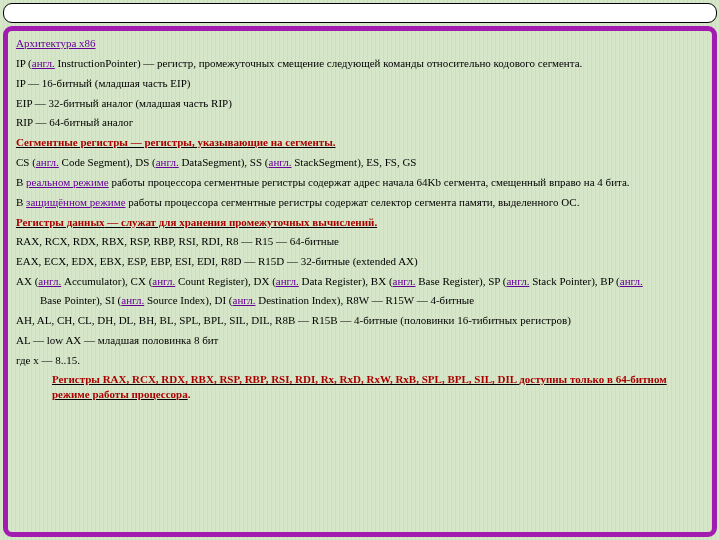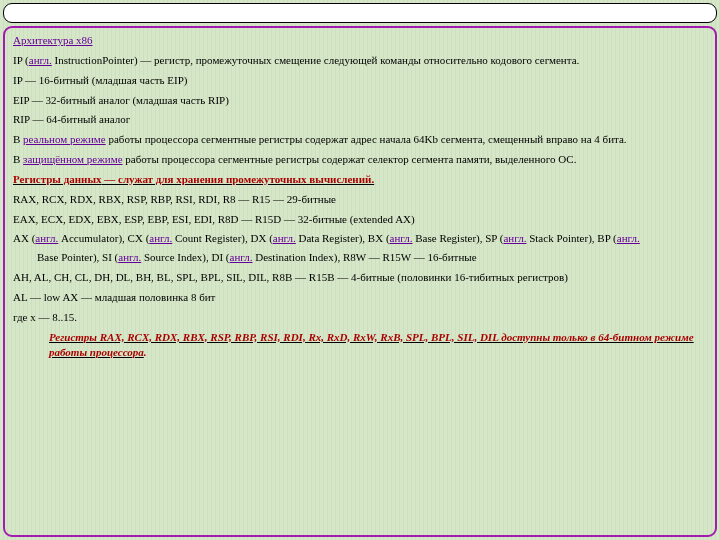--- a/index.html
+++ b/index.html
@@ -28,21 +28,21 @@
   }
   .tab-bar {
     background: #fff;
     border: 1px solid #000;
     border-radius: 9px;
     height: 18px;
     margin-bottom: 3px;
   }
   .outer-box {
     background: transparent;
-    border: 2px solid #a21caf;
+    border: 5px solid #a21caf;
     border-radius: 9px;
     padding: 5px 8px 8px 8px;
     height: calc(540px - 18px - 3px - 6px - 2px);
     box-sizing: border-box;
   }
   p { margin: 0 0 5px 0; }
   .title {
     color: #660099;
     text-decoration: underline;
     font-weight: normal;
@@ -54,21 +54,20 @@
   }
   .red-head {
     color: #aa0000;
     font-weight: bold;
     text-decoration: underline;
     text-decoration-color: #000;
   }
   .red-note {
     color: #aa0000;
     font-weight: bold;
-    font-style: italic;
   }
   .indent {
     padding-left: 24px;
     margin-top: -1px;
   }
   .note-block {
     padding-left: 36px;
     margin-top: 3px;
   }
 </style>
@@ -82,43 +81,49 @@
   <p><span class="title">Архитектура x86</span></p>
 
   <p>
     <span>IP (</span><span class="link">англ.</span><span> InstructionPointer) — регистр, промежуточных смещение следующей команды относительно кодового сегмента.</span>
   </p>
 
   <p>IP — 16-битный (младшая часть EIP)</p>
   <p>EIP — 32-битный аналог (младшая часть RIP)</p>
   <p>RIP — 64-битный аналог</p>
 
+  <p>
+    <span class="red-head">Сегментные регистры</span><span class="red-head">  — регистры, указывающие на сегменты.</span>
+  </p>
 
+  <p>
+    <span>CS (</span><span class="link">англ.</span><span> Code Segment), DS (</span><span class="link">англ.</span><span> DataSegment), SS (</span><span class="link">англ.</span><span> StackSegment), ES, FS, GS</span>
+  </p>
 
   <p>
     <span>В </span><span class="link">реальном режиме</span><span> работы процессора сегментные регистры содержат адрес начала 64Kb сегмента, смещенный вправо на 4 бита.</span>
   </p>
 
   <p>
     <span>В </span><span class="link">защищённом режиме</span><span> работы процессора сегментные регистры содержат селектор сегмента памяти, выделенного ОС.</span>
   </p>
 
 
   <p>
     <span class="red-head">Регистры данных</span><span class="red-head">  — служат для хранения промежуточных вычислений.</span>
   </p>
 
-  <p>RAX, RCX, RDX, RBX, RSP, RBP, RSI, RDI, R8 — R15 — 29-битные</p>
+  <p>RAX, RCX, RDX, RBX, RSP, RBP, RSI, RDI, R8 — R15 — 64-битные</p>
   <p>EAX, ECX, EDX, EBX, ESP, EBP, ESI, EDI, R8D — R15D  — 32-битные (extended AX)</p>
 
   <p>
     <span>AX (</span><span class="link">англ.</span><span> Accumulator), CX (</span><span class="link">англ.</span><span> Count Register), DX (</span><span class="link">англ.</span><span> Data Register), BX (</span><span class="link">англ.</span><span> Base Register), SP (</span><span class="link">англ.</span><span> Stack Pointer), BP (</span><span class="link">англ.</span>
   </p>
   <p class="indent">
-    <span> Base Pointer), SI (</span><span class="link">англ.</span><span> Source Index), DI (</span><span class="link">англ.</span><span> Destination Index), R8W — R15W — 16-битные</span>
+    <span> Base Pointer), SI (</span><span class="link">англ.</span><span> Source Index), DI (</span><span class="link">англ.</span><span> Destination Index), R8W — R15W — 4-битные</span>
   </p>
 
   <p>AH, AL, CH, CL, DH, DL, BH, BL, SPL, BPL, SIL, DIL, R8B — R15B — 4-битные (половинки 16-тибитных регистров)</p>
   <p>AL — low AX — младшая половинка 8 бит</p>
   <p>где x — 8..15.</p>
 
   <p class="note-block">
     <span class="red-note" style="text-decoration:underline;text-decoration-color:#000;">Регистры RAX, RCX, RDX, RBX, RSP, RBP, RSI, RDI, Rx, RxD, RxW, RxB, SPL, BPL, SIL, DIL </span><span class="red-note" style="text-decoration:underline;text-decoration-color:#000;">доступны только в 64-битном режиме работы процессора</span><span class="red-note">.</span>
   </p>
 

